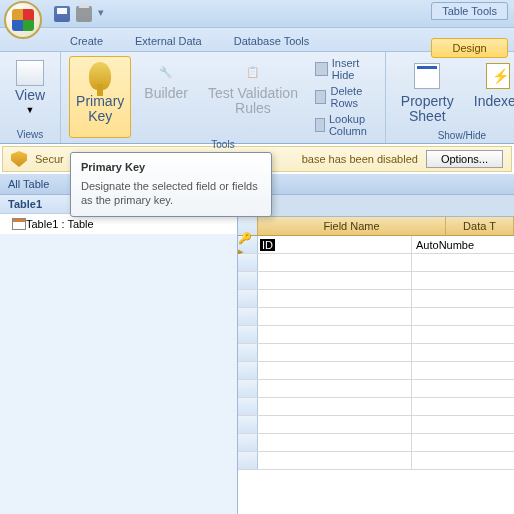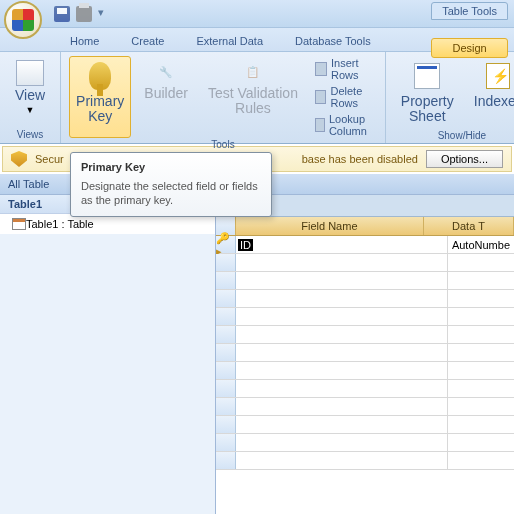--- a/index.html
+++ b/index.html
@@ -47,21 +47,21 @@
 .nav-item{padding:4px 12px;display:flex;align-items:center;background:#fff;cursor:pointer}
 .tbl-ic{width:14px;height:12px;background:#fff;border:1px solid #888;position:relative}
 .tbl-ic::before{content:"";position:absolute;top:0;left:0;right:0;height:3px;background:#d08040}
 .design-area{flex:1;background:#fff}
 .tab-strip{height:22px;background:#d0e0f0;border-bottom:1px solid #a0b8d0}
 .col-hdrs{display:flex;background:linear-gradient(#f4e2b0,#ecc876);border-bottom:1px solid #c0a050}
 .col-hdr{padding:3px 0;text-align:center;border-right:1px solid #d0b060;color:#4a3a10}
 .sel-col{width:20px;background:linear-gradient(#eaf2fb,#d4e4f6)}
 .grid-row{display:flex;height:18px;border-bottom:1px solid #d8d8d8}
 .sel-cell{width:20px;background:linear-gradient(#eaf2fb,#d4e4f6);border-right:1px solid #b0c8e0;display:flex;align-items:center;justify-content:center;font-size:9px}
-.fn-cell{width:212px;border-right:1px solid #d8d8d8;padding:0 2px;display:flex;align-items:center}
+.fn-cell{width:154px;border-right:1px solid #d8d8d8;padding:0 2px;display:flex;align-items:center}
 .dt-cell{flex:1;padding:0 4px;display:flex;align-items:center}
 .cur-field{background:#000;color:#fff;padding:0 2px;display:inline-block}
 .tooltip{position:absolute;left:70px;top:152px;width:202px;background:linear-gradient(#fff,#f0f4f8);border:1px solid #8090a0;border-radius:3px;padding:8px 10px;box-shadow:2px 2px 6px rgba(0,0,0,.2);z-index:20}
 .tt-title{font-weight:bold;margin-bottom:6px;color:#333}
 .tt-body{color:#555;line-height:1.3}
 .chev{font-size:9px}
 </style>
 </head>
 <body>
 
@@ -74,21 +74,20 @@
     <div class="qat-icon print-ic"></div>
     <span style="color:#5a7aa0">▾</span>
   </div>
   <div class="tt-wrap">
     <div class="tt-label">Table Tools</div>
     <div class="tt-tab">Design</div>
   </div>
 </div>
 
 <div class="ribbon-tabs">
-  <div class="rtab">Home</div>
   <div class="rtab">Create</div>
   <div class="rtab">External Data</div>
   <div class="rtab">Database Tools</div>
 </div>
 
 <div class="ribbon">
   <div class="rgroup">
     <div class="rbtn">
       <div class="rbtn-ic view-ic"></div>
       <div class="rbtn-lbl">View</div>
@@ -110,21 +109,21 @@
         <div class="rbtn-lbl">Builder</div>
       </div>
       <div class="rbtn disabled">
         <div class="rbtn-ic builder-ic">📋</div>
         <div class="rbtn-lbl" style="white-space:pre">Test Validation
 Rules</div>
       </div>
       <div style="display:flex;flex-direction:column;gap:2px;justify-content:center">
         <div class="sm-btn">
             <div class="sm-ic"></div>
-            <span>Insert Rows</span>
+            <span>Insert Hide</span>
           </div>
         <div class="sm-btn">
             <div class="sm-ic"></div>
             <span>Delete Rows</span>
           </div>
         <div class="sm-btn">
             <div class="sm-ic"></div>
             <span>Lookup Column</span>
           </div>
       </div>

